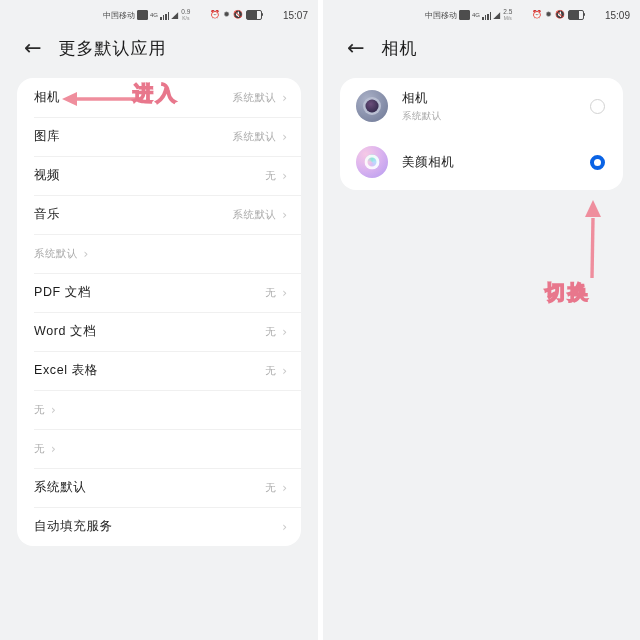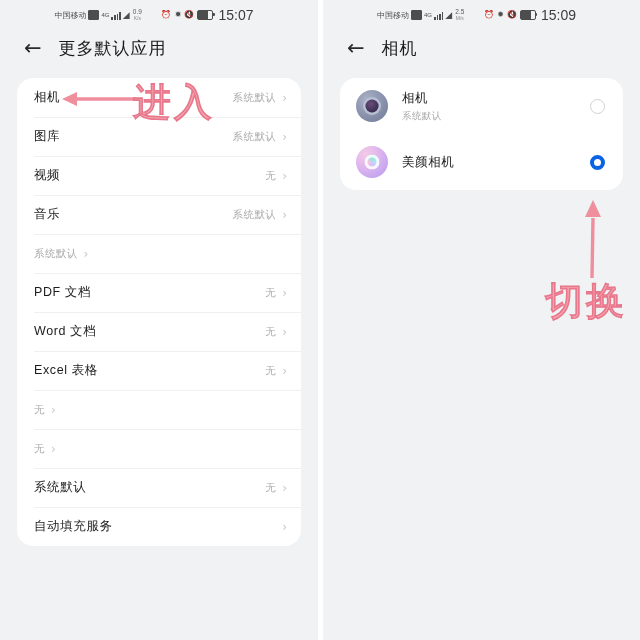--- a/index.html
+++ b/index.html
@@ -27,21 +27,21 @@
   }
   .phone.left  { width: 318px; }
   .gutter      { width: 5px; height: 640px; background: #ffffff; }
   .phone.right { width: 317px; }
 
   
   .statusbar {
     height: 26px;
     display: flex;
     align-items: center;
-    justify-content: center;
+    justify-content: flex-end;
     padding: 2px 10px 0 0;
     font-size: 8.5px;
     color: #5a5a5a;
     letter-spacing: 0;
   }
   .sb-left-group {
     display: flex;
     align-items: center;
     gap: 2px;
   }
@@ -106,21 +106,21 @@
     background: linear-gradient(to right,#4d4d4d 0 72%, transparent 72% 100%);
   }
   .battery::after {
     content: "";
     position: absolute;
     right: -2.5px; top: 2px;
     width: 1.5px; height: 3px;
     background: #4d4d4d;
     border-radius: 0 1px 1px 0;
   }
-  .clock { font-size: 14px; color: #3c3c3c; margin-left: 2px; }
+  .clock { font-size: 10px; color: #3c3c3c; margin-left: 18px; }
 
   
   .titlebar {
     display: flex;
     align-items: center;
     height: 40px;
     padding: 0 0 0 24px;
     gap: 17px;
   }
   .back-arrow {
@@ -236,22 +236,22 @@
   }
   .radio.off { border: 1.3px solid #d2d2d2; background: #fff; }
   .radio.on  { border: 4px solid #0a63e5; background: #fff; }
 
   
   .anno {
     position: absolute;
     pointer-events: none;
   }
   .anno-text {
-    font-size: 38px;
-    font-weight: 400;
+    font-size: 20px;
+    font-weight: 700;
     color: #f4a3ad;
     -webkit-text-stroke: 1.6px #e8778c;
     letter-spacing: 3px;
     font-family: "DejaVu Sans", sans-serif;
     line-height: 1;
   }
 </style>
 </head>
 <body>
 

